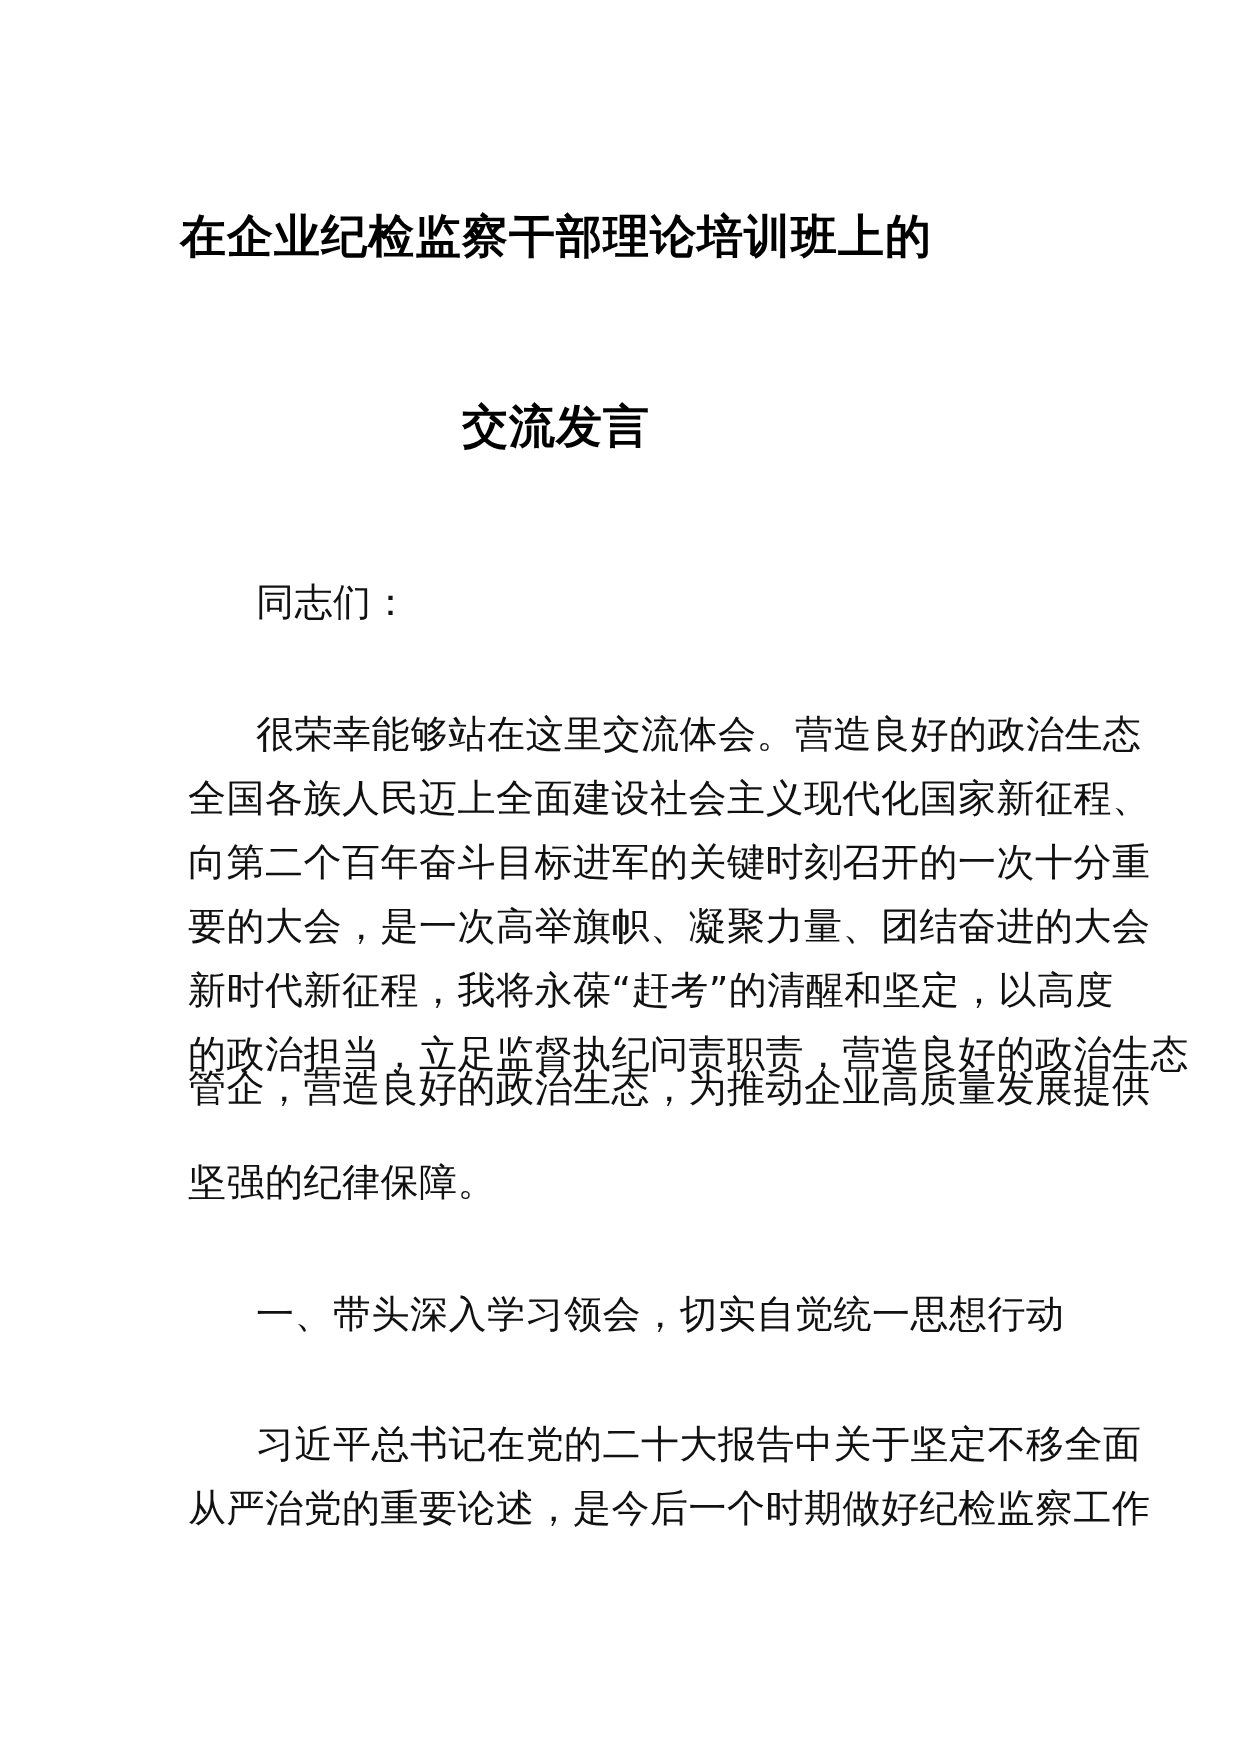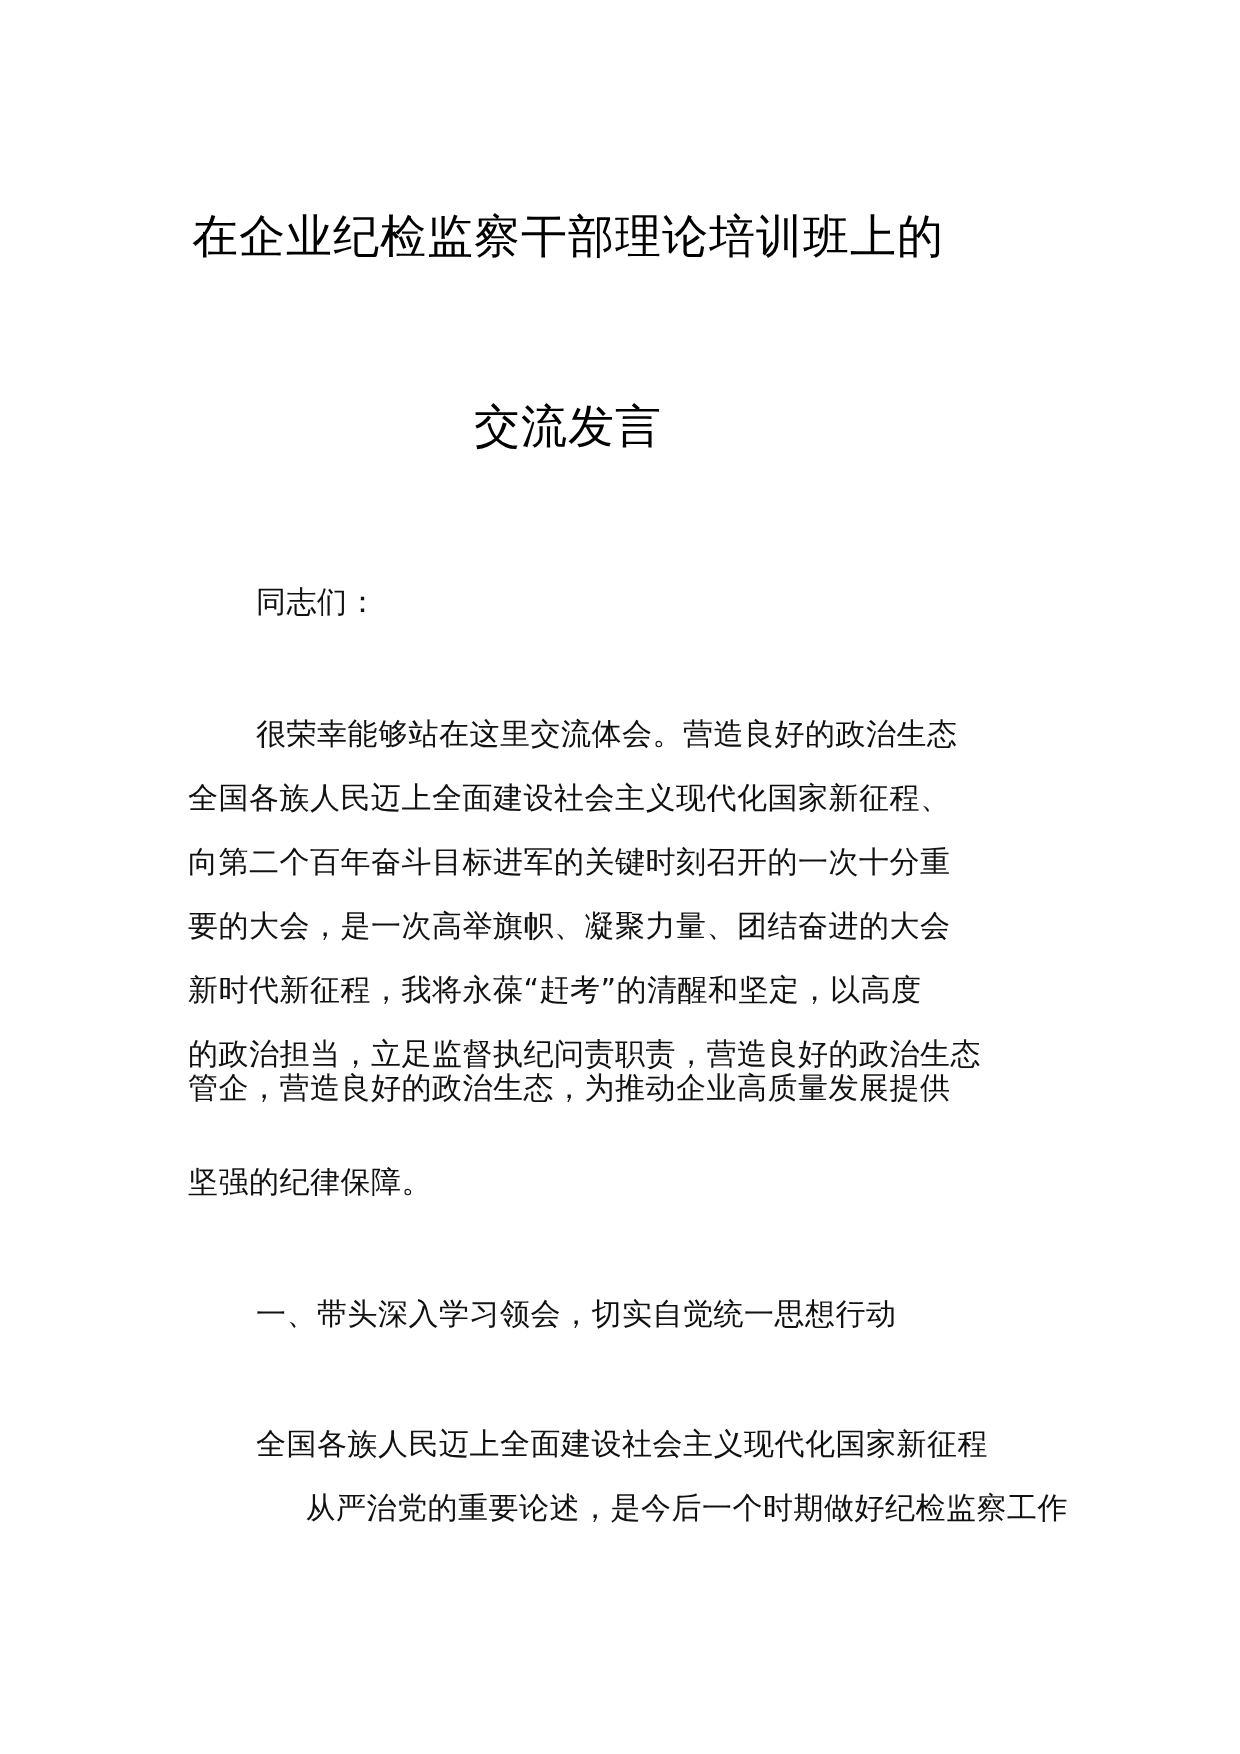--- a/index.html
+++ b/index.html
@@ -1,22 +1,22 @@
 <!DOCTYPE html>
 <html><head>
   <meta charset="utf-8">
   <style>
     html, body { margin: 0; padding: 0; background: #ffffff; }
     body { width: 1240px; height: 1754px; position: relative; overflow: hidden;
            font-family: "DejaVu Sans", "Liberation Sans", sans-serif; color: #111111; }
-    .title { position: absolute; left: 12px; width: 1112px; text-align: center;
-             font-weight: normal; font-size: 46px; letter-spacing: 1px; color: #000; }
+    .title { position: absolute; left: 0; width: 1112px; text-align: center;
+             font-weight: bold; font-size: 46px; letter-spacing: 1px; color: #000; }
     .t1 { top: 206px; }
     .t2 { top: 396px; }
-    .line { position: absolute; left: 188px; width: 880px; font-size: 30px;
+    .line { position: absolute; left: 188px; width: 880px; font-size: 38px;
             white-space: nowrap; letter-spacing: 0.5px; line-height: 48px; }
   </style>
 </head>
 <body>
 
 <div>
   <div class="title t1">在企业纪检监察干部理论培训班上的</div>
   <div class="title t2">交流发言</div>
 
   <div class="line" style="top:578px; left:256px;">同志们：</div>
@@ -28,16 +28,16 @@
     <div class="line" style="top:902px;">要的大会，是一次高举旗帜、凝聚力量、团结奋进的大会</div>
     <div class="line" style="top:966px;">新时代新征程，我将永葆“赶考”的清醒和坚定，以高度</div>
     <div class="line" style="top:1030px;">的政治担当，立足监督执纪问责职责，营造良好的政治生态</div>
     <div class="line" style="top:1064px;">管企，营造良好的政治生态，为推动企业高质量发展提供</div>
     <div class="line" style="top:1158px;">坚强的纪律保障。</div>
   </div>
 
   <div class="line" style="top:1290px; left:256px;">一、带头深入学习领会，切实自觉统一思想行动</div>
 
   <div>
-    <div class="line" style="top:1420px; left:256px;">全国各族人民迈上全面建设社会主义现代化国家新征程</div>
+    <div class="line" style="top:1420px; left:256px;">习近平总书记在党的二十大报告中关于坚定不移全面</div>
     <div class="line" style="top:1484px;text-align:right;">从严治党的重要论述，是今后一个时期做好纪检监察工作</div>
   </div>
 </div>
 
 </body></html>

